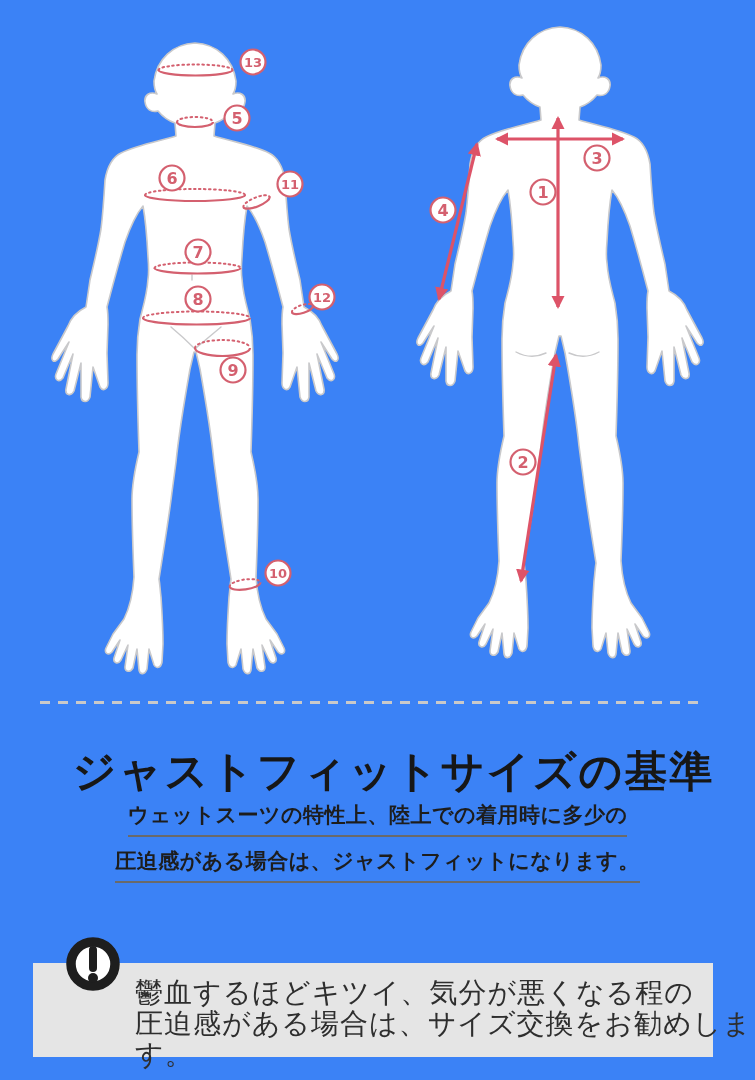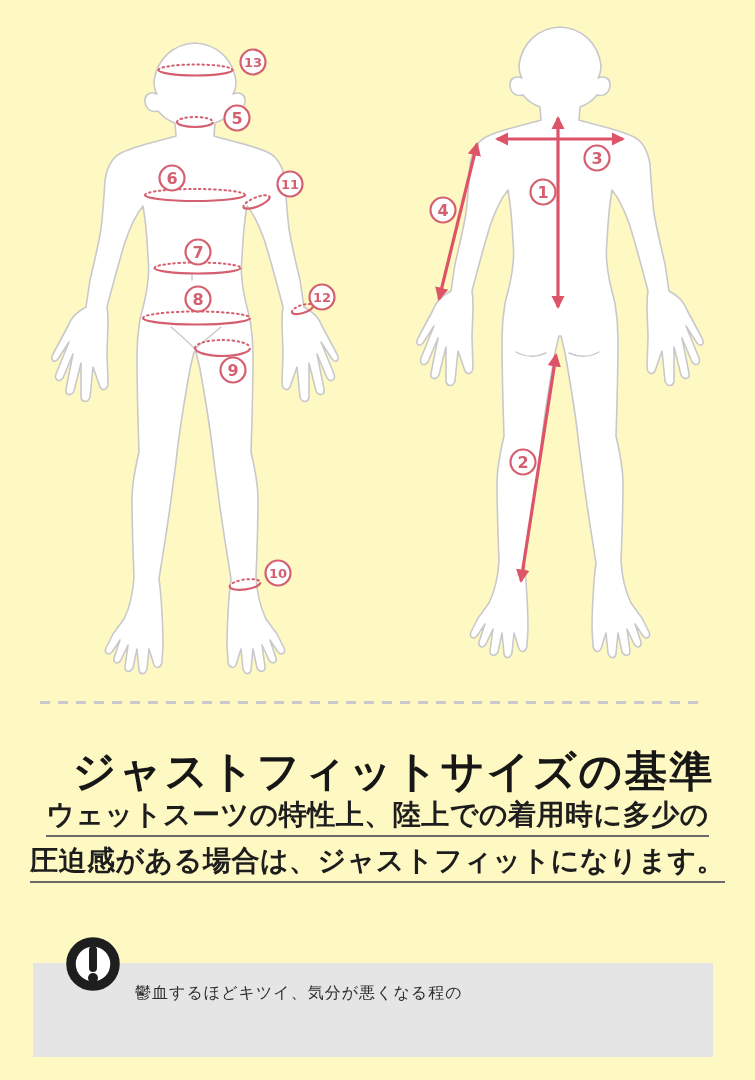--- a/index.html
+++ b/index.html
@@ -1,17 +1,17 @@
 <!DOCTYPE html>
 <html><head>
 <meta charset="utf-8">
 <style>
   html,body{margin:0;padding:0;background:#fff;}
   .page{
-    position:relative;width:755px;height:1080px;background:#fef9c3;overflow:hidden;
+    position:relative;width:755px;height:1080px;background:#3b82f6;overflow:hidden;
     font-family:"Liberation Sans","DejaVu Sans",sans-serif;
   }
   svg{display:block;}
   .figures{position:absolute;top:0;left:0;}
   .outline{fill:#ffffff;stroke:#c9c9cb;stroke-width:1.6;stroke-linejoin:round;stroke-linecap:round;}
   .detail{fill:none;stroke:#c9c9cb;stroke-width:1.4;stroke-linecap:round;}
   .band-top{fill:none;stroke:#d4606f;stroke-width:2;stroke-dasharray:1.6 3.4;stroke-linecap:round;}
   .band-bot{fill:none;stroke:#d4606f;stroke-width:2.2;}
   .num circle{fill:#ffffff;stroke:#d4606f;stroke-width:2.2;}
   .num text{fill:#d4606f;font-weight:600;text-anchor:middle;font-family:"DejaVu Sans","Liberation Sans",sans-serif;}
@@ -20,26 +20,26 @@
   .arrow{stroke:#dd5368;stroke-width:3.2;fill:none;}
   .divider{
     position:absolute;top:701px;left:40px;width:664px;height:3px;
     background:repeating-linear-gradient(90deg,#c9c9c9 0 10px,transparent 10px 18px);
   }
   .title{
     position:absolute;top:727px;left:0;width:755px;margin:16px;text-align:center;
     font-size:43px;font-weight:800;letter-spacing:2px;color:#171717;
   }
   .para{position:absolute;top:800px;left:0;width:755px;text-align:center;color:#1d1d1d;}
-  .para .line{display:block;font-size:28px;font-weight:600;line-height:30px;margin-bottom:9px;letter-spacing:0.5px;}
+  .para .line{display:block;font-size:21px;font-weight:600;line-height:30px;margin-bottom:9px;letter-spacing:0.5px;}
   .para .u{display:inline-block;padding-bottom:5px;border-bottom:2px solid #6a6a6a;}
   .para .last{margin-top:2px;}
   .notice-box{position:absolute;top:963px;left:33px;width:680px;height:94px;background:#e5e5e5;}
   .alert{position:absolute;top:934px;left:63px;}
-  .notice-text{position:absolute;top:977px;left:135px;color:#2e2e2e;font-size:16px;font-weight:500;line-height:31px;letter-spacing:1px;}
+  .notice-text{position:absolute;top:977px;left:135px;color:#2e2e2e;font-size:28px;font-weight:500;line-height:31px;letter-spacing:1px;}
 </style>
 </head>
 <body>
 
 <div class="page">
 
   <svg class="figures" width="755" height="700" viewBox="0 0 755 700">
     <defs>
       <path id="bodyPath" d="M140,6 C162,7 178,22 181,44 C181,50 180,54 178,57 C185,54 191,58 190,65 C189,72 184,76 177,74 C172,80 166,84 160,86 L159,99 C175,104 198,108 214,116 C224,121 228,131 230,143 C231,160 232,176 234,192 C237,210 241,226 245,243 L249,270 C257,274 264,281 267,289 L282,317 C285,323 281,327 277,322 L266,305 L279,337 C281,343 276,346 272,341 L262,317 L269,352 C270,358 264,360 261,354 L254,326 L254,360 C253,366 247,366 245,360 L242,330 L235,350 C232,355 227,352 227,346 L228,316 L227,287 C227,280 227,275 228,270 C222,247 216,225 210,205 C204,188 198,176 192,169 C190,180 188,200 187,220 C186,232 186,236 187,242 C188,258 192,270 195,282 C197,294 198,306 198,318 C198,350 197,385 196,415 C200,432 203,448 203,462 C203,490 202,515 201,540 C202,555 205,570 211,582 L222,597 L229,611 C231,616 227,619 223,615 L215,603 L221,621 C222,626 217,628 214,623 L207,608 L210,630 C210,635 205,636 202,631 L198,612 L196,633 C195,638 190,638 188,632 L186,612 L181,628 C179,632 174,631 173,625 L172,607 C172,592 173,575 174,560 C175,552 175,548 176,542 C171,510 166,480 163,455 C161,440 160,432 159,425 C156,395 150,360 145,332 L141,315 L139,315 L135,332 C130,360 124,395 121,425 C120,432 119,440 117,455 C114,480 109,510 104,542 C105,548 105,552 106,560 C107,575 108,592 108,607 L107,625 C106,631 101,632 99,628 L94,612 L92,632 C90,638 85,638 84,633 L82,612 L78,631 C75,636 70,635 70,630 L73,608 L66,623 C63,628 58,626 59,621 L65,603 L57,615 C53,619 49,616 51,611 L58,597 L69,582 C75,570 78,555 79,540 C78,515 77,490 77,462 C77,448 80,432 84,415 C83,385 82,350 82,318 C82,306 83,294 85,282 C88,270 92,258 93,242 C94,236 94,232 93,220 C92,200 90,180 88,169 C82,176 76,188 70,205 C64,225 58,247 52,270 C53,275 53,280 53,287 L52,316 L53,346 C53,352 48,355 45,350 L38,330 L35,360 C33,366 27,366 26,360 L26,326 L19,354 C16,360 10,358 11,352 L18,317 L8,341 C4,346 -1,343 1,337 L14,305 L3,322 C-1,327 -5,323 -2,317 L13,289 C16,281 23,274 31,270 L35,243 C39,226 43,210 46,192 C48,176 49,160 50,143 C52,131 56,121 66,116 C82,108 105,104 121,99 L120,86 C114,84 108,80 103,74 C96,76 91,72 90,65 C89,58 95,54 102,57 C100,54 99,50 99,44 C102,22 118,7 140,6 Z"></path>
       <marker id="ah" viewBox="0 0 10 10" refX="8.5" refY="5" markerWidth="4.2" markerHeight="4.2" orient="auto-start-reverse">
@@ -166,15 +166,16 @@
   <div class="notice-box"></div>
 
   <svg class="alert" width="60" height="60" viewBox="0 0 60 60">
     <circle cx="30" cy="30" r="22" fill="#ffffff" stroke="#1e1e1e" stroke-width="9.5"></circle>
     <line x1="30" y1="16" x2="30" y2="34" stroke="#1e1e1e" stroke-width="8" stroke-linecap="round"></line>
     <circle cx="30" cy="44" r="5" fill="#1e1e1e"></circle>
   </svg>
 
   <div class="notice-text">
     <div>鬱血するほどキツイ、気分が悪くなる程の</div>
+    <div>圧迫感がある場合は、サイズ交換をお勧めします。</div>
   </div>
 
 </div>
 
 </body></html>

